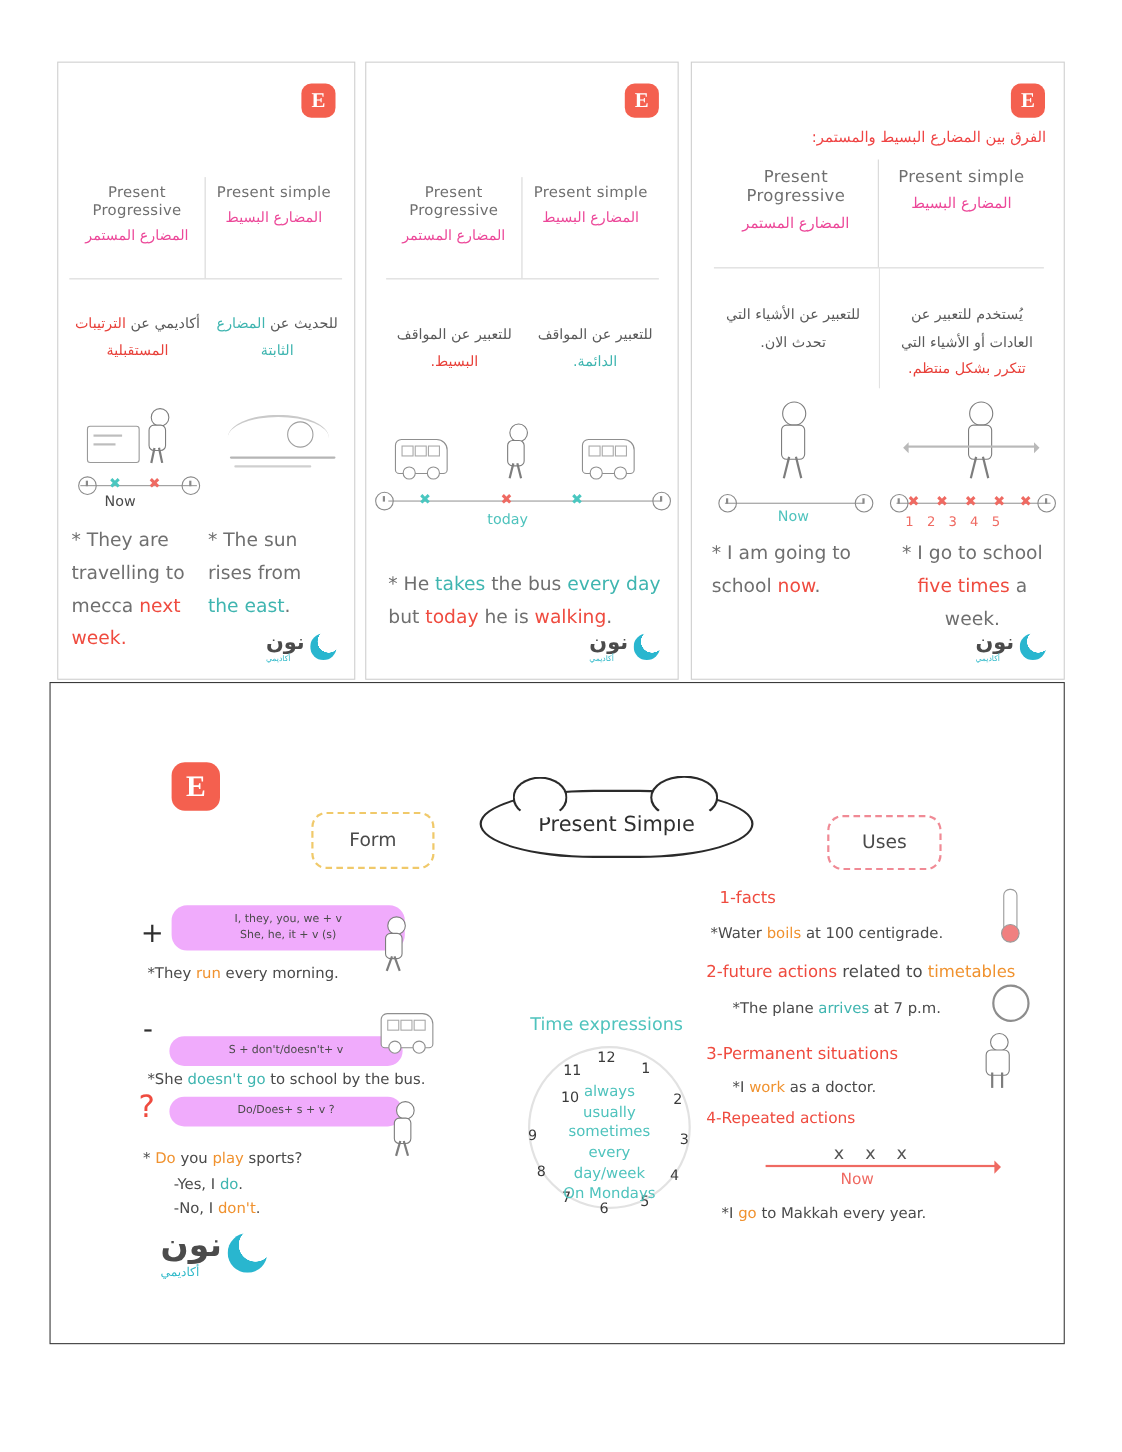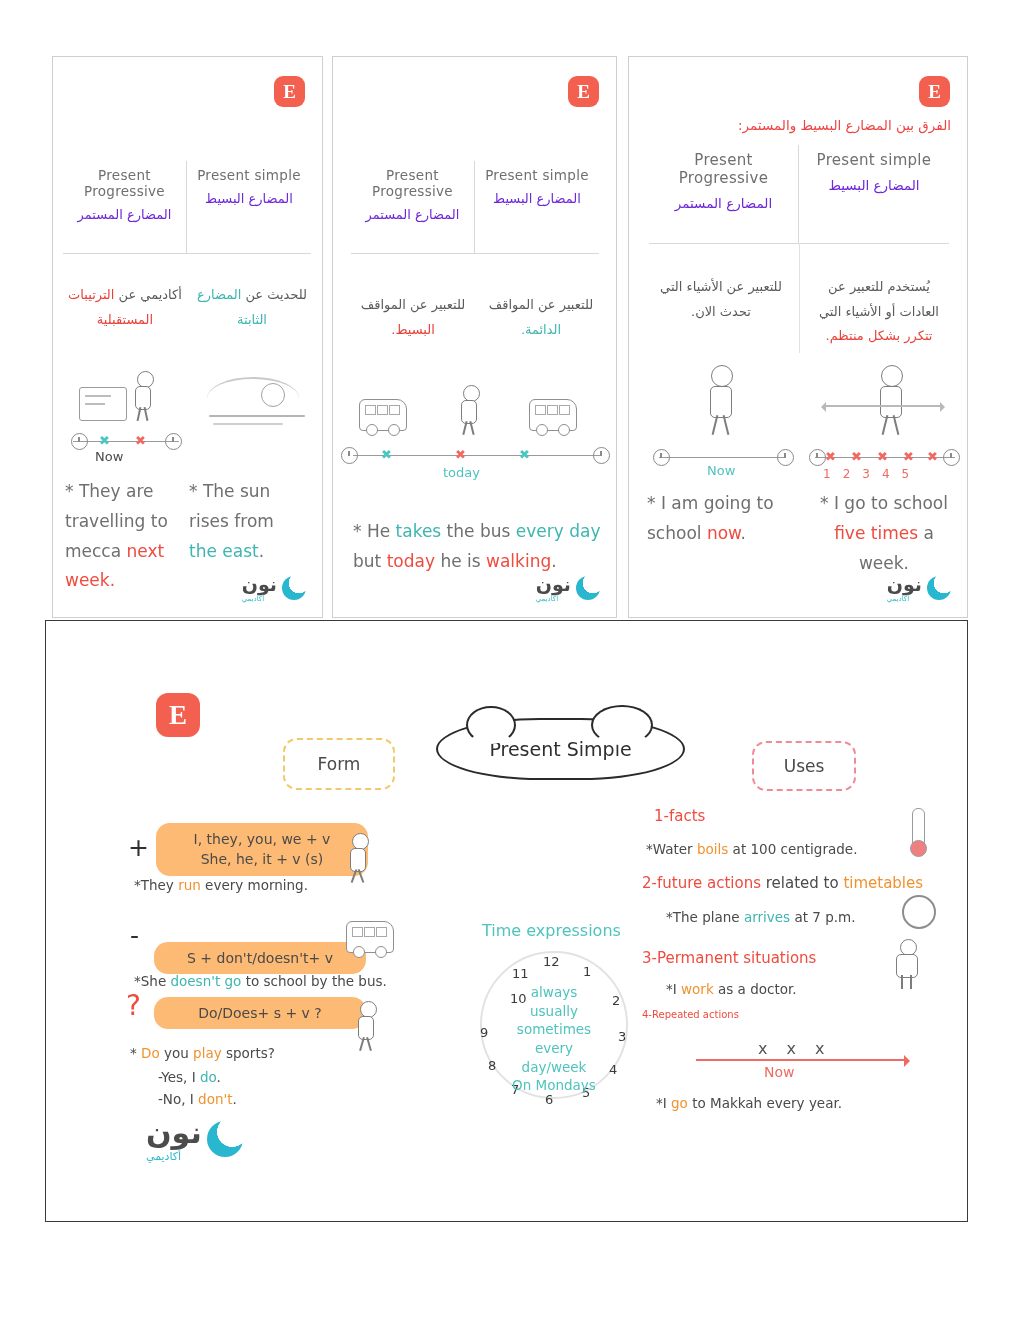--- a/index.html
+++ b/index.html
@@ -19,21 +19,21 @@
   .card1 .logo-e{right:17px;top:19px;}
   .card2 .logo-e{right:17px;top:19px;}
   .card3 .logo-e{right:17px;top:19px;}
 
   .ar-title{position:absolute;right:16px;top:60px;font-size:13.5px;color:#ef4444;direction:rtl;}
 
   
   .hdr{position:absolute;display:flex;justify-content:space-between;}
   .hdr .cell{box-sizing:border-box;text-align:center;padding-top:6px;}
   .hdr .en{font-family:"DejaVu Sans", sans-serif;color:#6f6f6f;letter-spacing:.3px;}
-  .hdr .ar{color:#6d28d9;direction:rtl;margin-top:8px;}
+  .hdr .ar{color:#ec4899;direction:rtl;margin-top:8px;}
 
   .card1 .hdr{left:10px;top:104px;width:248px;height:92px;}
   .card1 .hdr .cell{width:124px;}
   .card1 .hdr .cell.left{border-right:1px solid #d8d8d8;}
   .card1 .hdr .en{font-size:13.5px;}
   .card1 .hdr .ar{font-size:13px;}
   .card1 .hdr-bottom{position:absolute;left:10px;top:196px;width:248px;border-bottom:1px solid #d8d8d8;}
 
   .card2 .hdr{left:18px;top:104px;width:248px;height:92px;}
   .card2 .hdr .cell{width:124px;}
@@ -103,21 +103,21 @@
 
   .burst{position:absolute;display:flex;align-items:center;justify-content:center;font-size:17px;}
   .burst.form{left:237px;top:117px;width:108px;height:48px;color:#4a4a4a;
       background:#fff;border:2px dashed #f0c96a;border-radius:14px;}
   .burst.uses{left:706px;top:120px;width:100px;height:46px;color:#4a4a4a;
       background:#fff;border:2px dashed #f08a95;border-radius:14px;}
 
   .ftxt{position:absolute;font-size:13.5px;color:#4a4a4a;}
   .ftxt .r{color:#ef4b3f;} .ftxt .o{color:#f0922f;} .ftxt .t{color:#3fb5b0;}
   .sign{position:absolute;font-size:25px;color:#2f2f2f;}
-  .formula{position:absolute;background:#fdba74;border-radius:14px;color:#4a4a4a;font-size:14px;
+  .formula{position:absolute;background:#f0abfc;border-radius:14px;color:#4a4a4a;font-size:10px;
            padding:6px 14px;text-align:center;line-height:1.45;}
 
   .timeexp{position:absolute;left:436px;top:300px;font-size:16px;color:#4fc3bd;}
   .clock{position:absolute;left:434px;top:330px;width:144px;height:144px;border:2px solid #e2e2e2;border-radius:50%;}
   .cnum{position:absolute;font-size:13px;color:#3a3a3a;}
   .clist{position:absolute;left:456px;top:362px;width:104px;text-align:center;font-size:13.5px;color:#4fc3bd;line-height:1.38;}
 
   .therm{position:absolute;left:866px;top:187px;width:11px;height:38px;border:1.6px solid #9b9b9b;border-radius:6px;background:#fff;}
   .therm:after{content:"";position:absolute;left:-3px;bottom:-10px;width:15px;height:15px;border:1.6px solid #9b9b9b;border-radius:50%;background:#f08080;}
 
@@ -446,21 +446,21 @@
     <div class="ftxt" style="left:620px;top:360px;">
       <span>*I </span><span class="o">work</span><span> as a doctor.</span>
     </div>
     <div class="person" style="left:846px;top:318px;">
       <div class="head" style="left:8px;top:0;"></div>
       <div class="body" style="left:4px;top:15px;width:20px;"></div>
       <div class="leg" style="left:9px;top:36px;"></div>
       <div class="leg" style="left:18px;top:36px;"></div>
     </div>
 
-    <div class="ftxt" style="left:596px;top:388px;font-size:10px;">
+    <div class="ftxt" style="left:596px;top:388px;font-size:14px;">
       <span class="r">4-</span><span class="r">Repeated actions</span>
     </div>
     <div class="nowarrow"></div>
     <div class="xxx">x  x  x</div>
     <div class="nowlbl">Now</div>
     <div class="ftxt" style="left:610px;top:474px;">
       <span>*I </span><span class="o">go</span><span> to Makkah every year.</span>
     </div>
 
     <div class="brand brand-bottom" style="position:absolute;">

